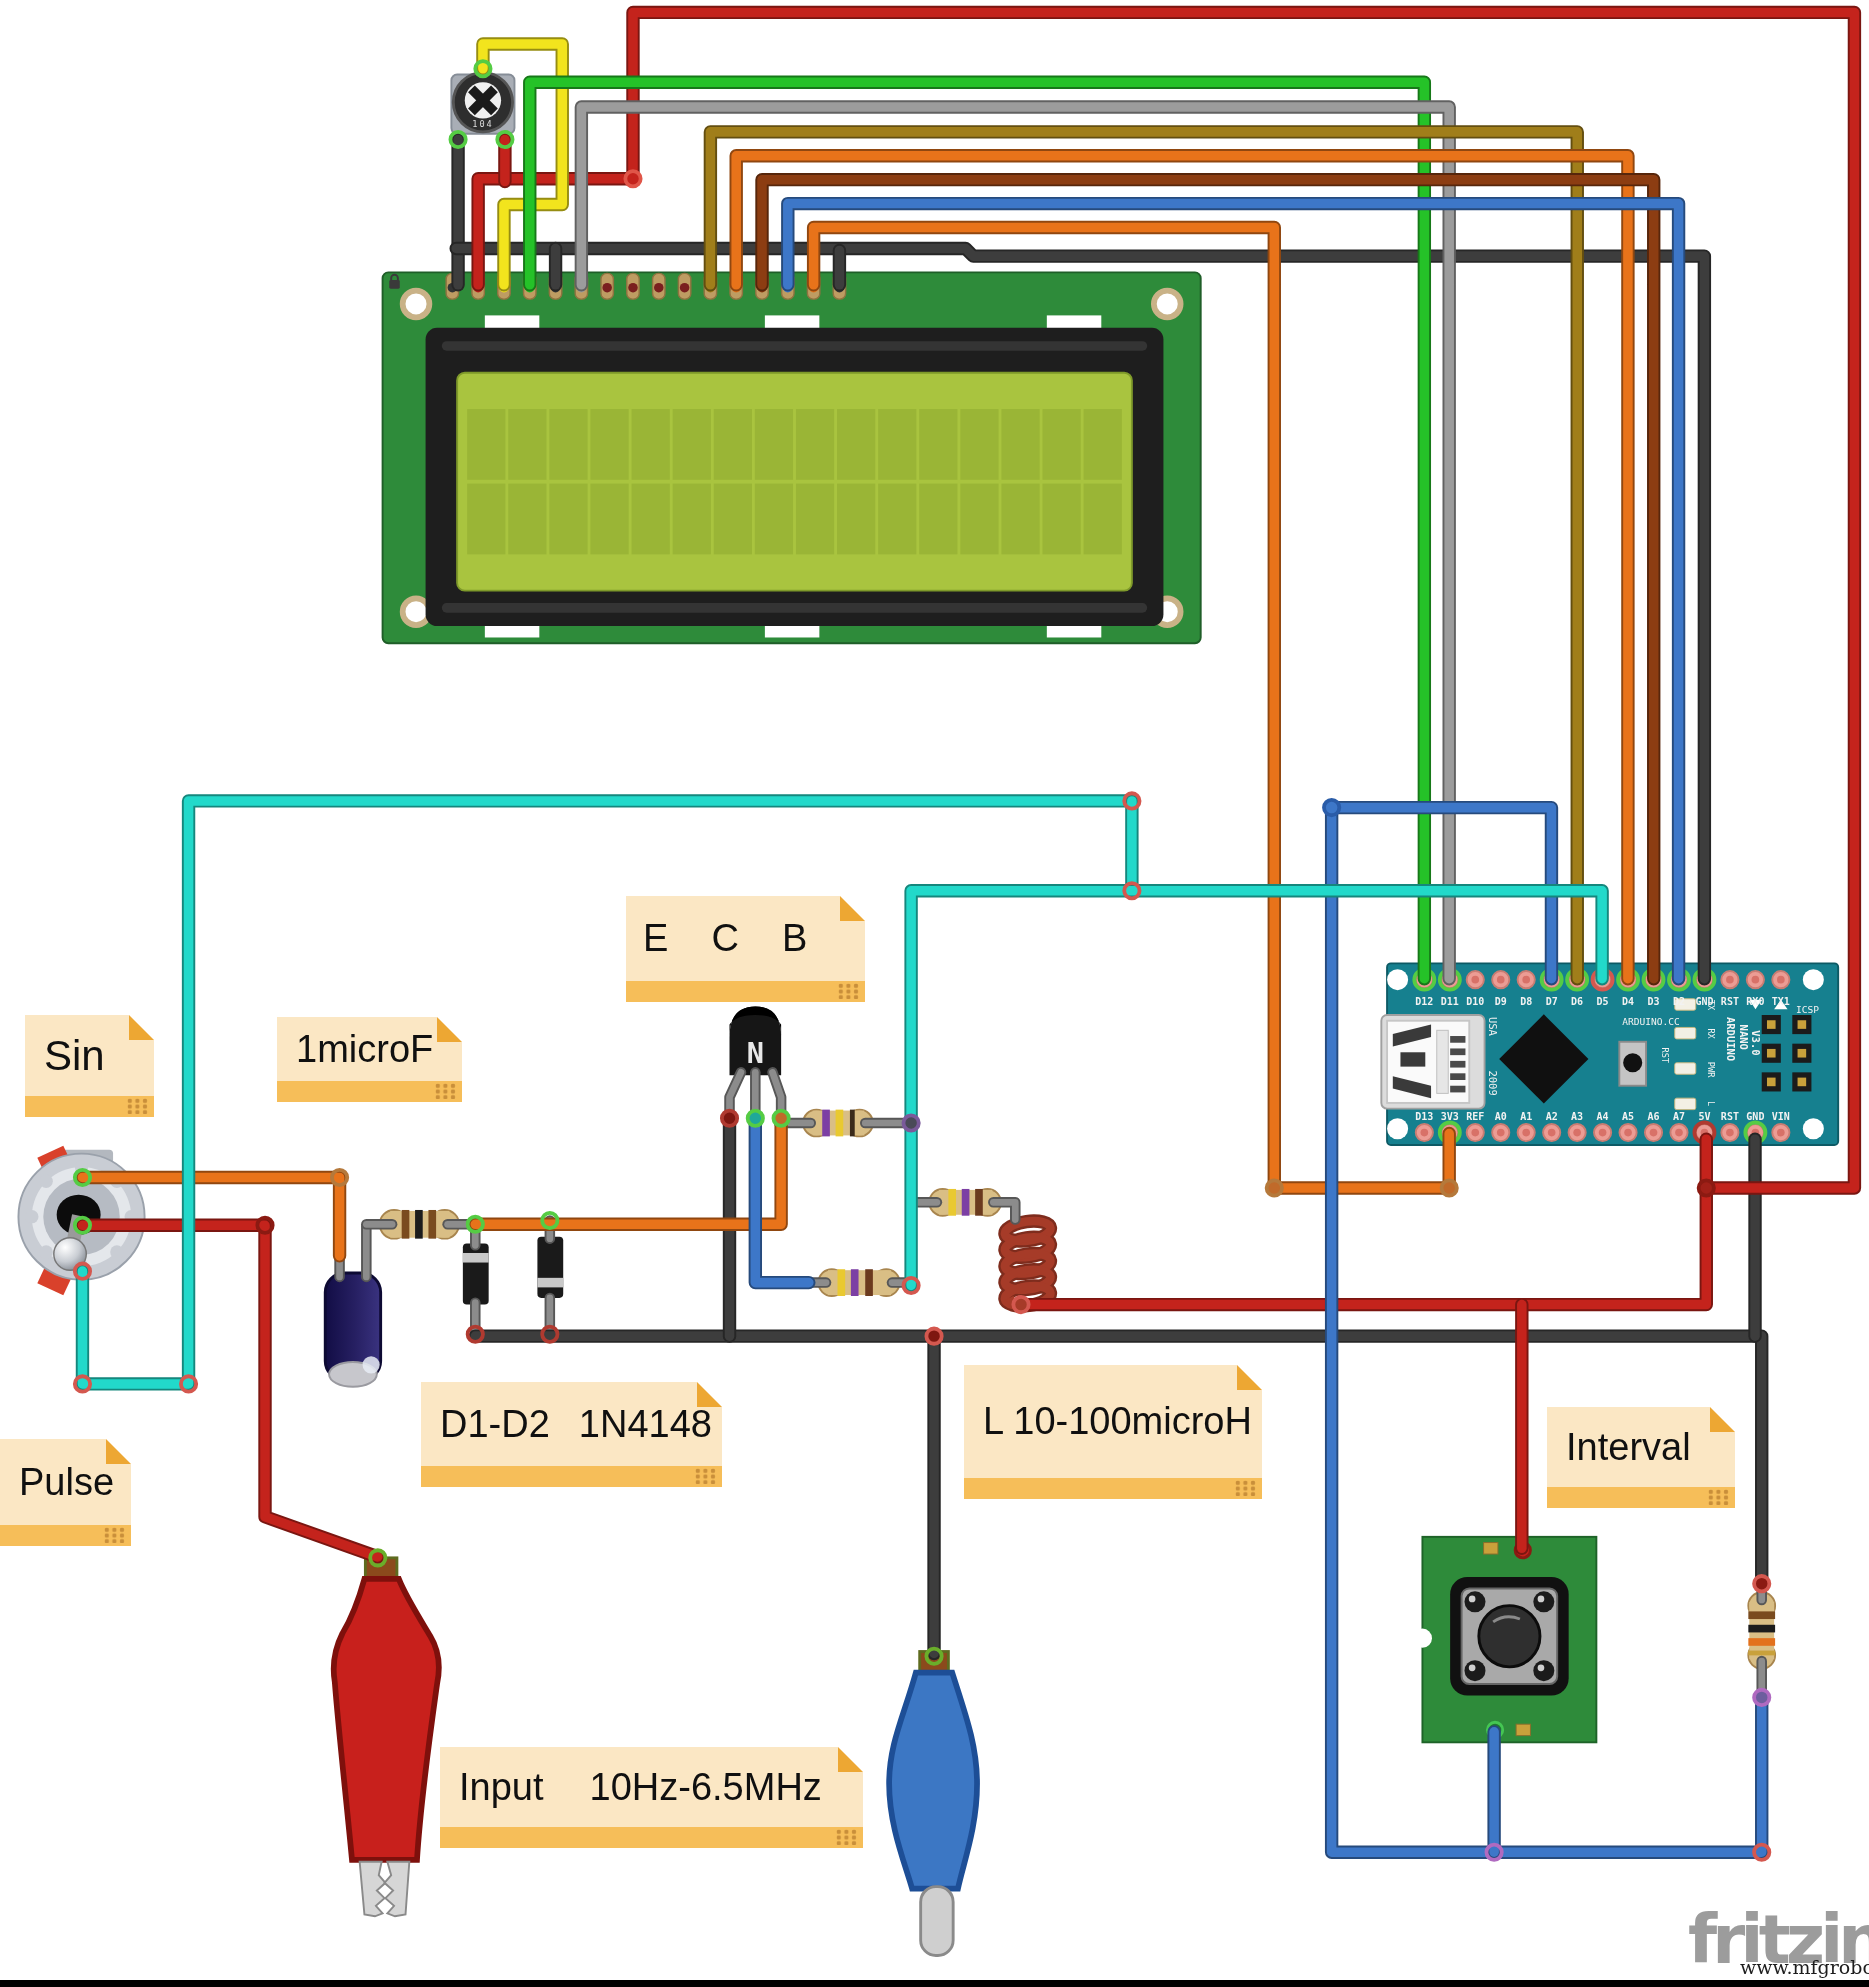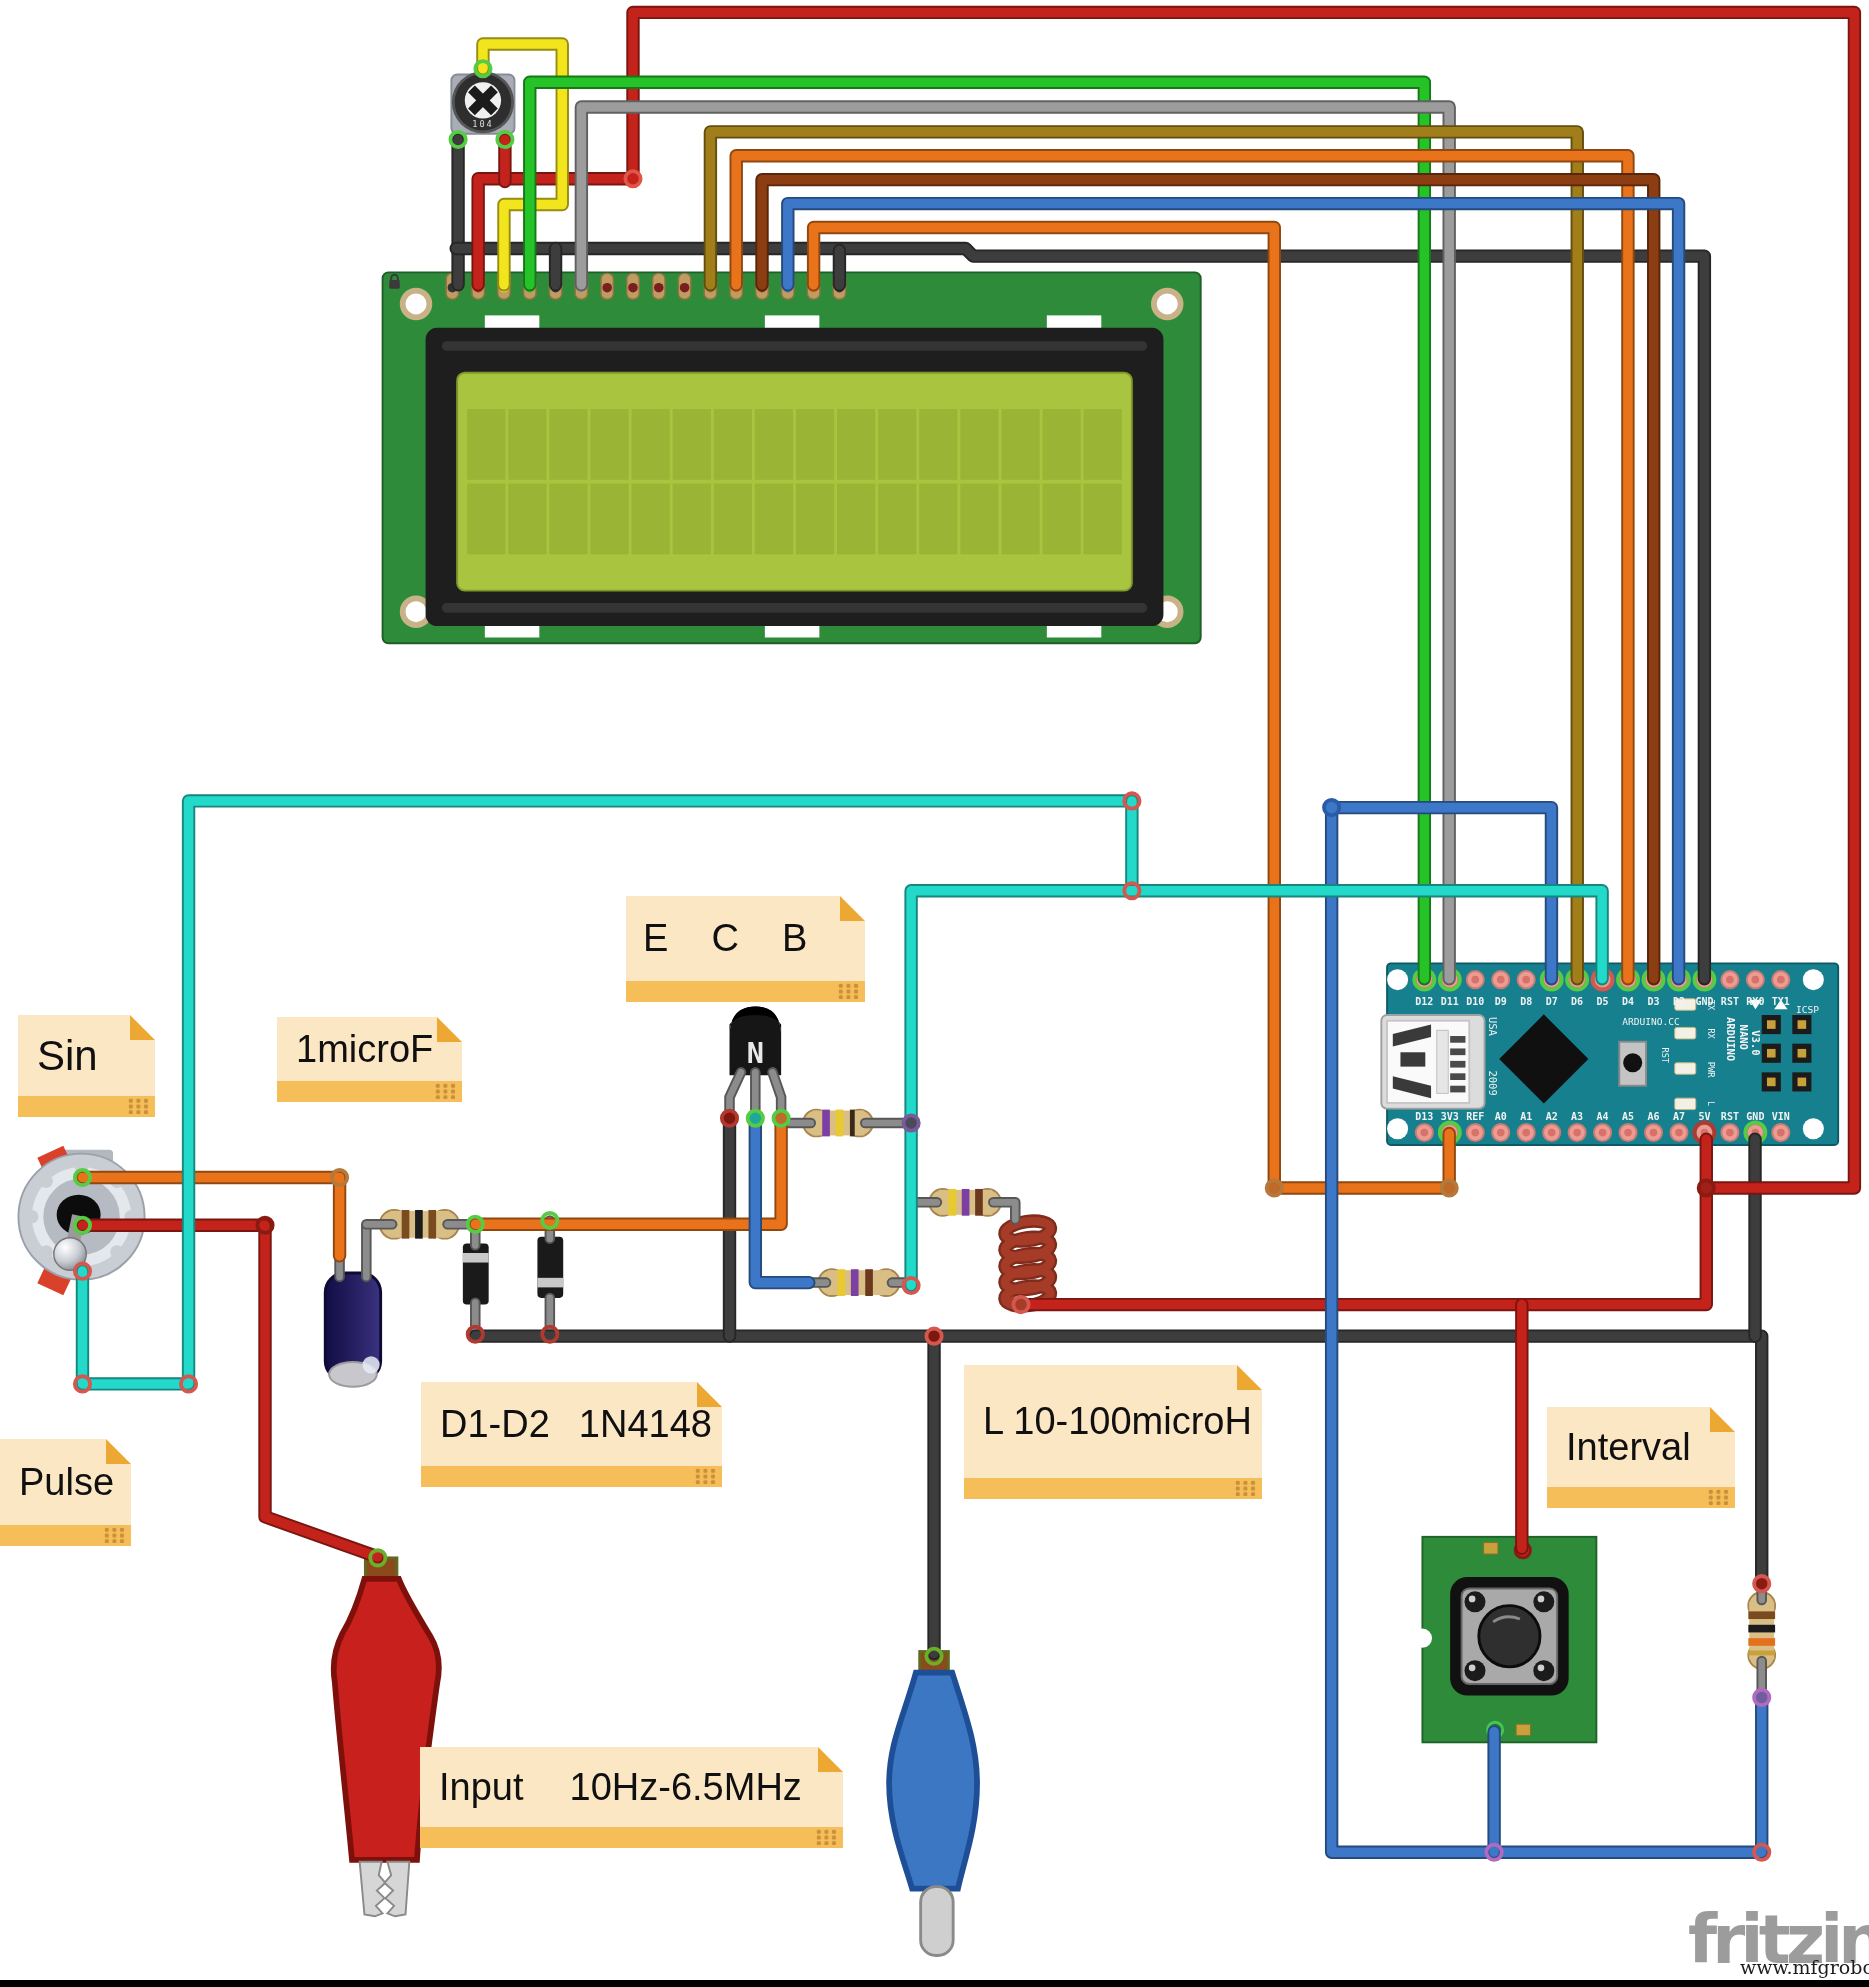--- a/index.html
+++ b/index.html
@@ -590,21 +590,21 @@
         <circle cx="1843" cy="1657" r="8" fill="#8B1A12" stroke="#D4584F" stroke-width="4"></circle>
         <circle cx="1843" cy="1776" r="8" fill="#6E5E9E" stroke="#B06AC0" stroke-width="4"></circle>
         <circle cx="1563" cy="1938" r="8" fill="none" stroke="#B06AC0" stroke-width="4"></circle>
         <circle cx="1843" cy="1938" r="8" fill="none" stroke="#D4584F" stroke-width="4"></circle>
         <circle cx="1393" cy="845" r="8" fill="#3D77C8" stroke="#2A5CA8" stroke-width="4"></circle>
         <circle cx="395" cy="1630" r="8" fill="none" stroke="#6AAE2A" stroke-width="4"></circle>
         <circle cx="977" cy="1733" r="8" fill="none" stroke="#6AAE2A" stroke-width="4"></circle>
       </g>
 </svg>
 
-<div class="note note-sin" style="left:18px;top:1015px;width:129px;height:102px;padding-left:8px;">
+<div class="note note-sin" style="left:25px;top:1015px;width:129px;height:102px;">
   <div class="fold"></div>
   <div class="txt">
         <span>Sin</span>
       </div>
   <div class="band"></div>
 </div>
 <div class="note" style="left:277px;top:1017px;width:185px;height:85px;">
   <div class="fold"></div>
   <div class="txt">
         <span>1microF</span>
@@ -635,21 +635,21 @@
       </div>
   <div class="band"></div>
 </div>
 <div class="note" style="left:964px;top:1365px;width:298px;height:134px;">
   <div class="fold"></div>
   <div class="txt">
         <span>L 10-100microH</span>
       </div>
   <div class="band"></div>
 </div>
-<div class="note note-input" style="left:420px;top:1747px;width:423px;height:101px;text-decoration:underline;">
+<div class="note note-input" style="left:440px;top:1747px;width:423px;height:101px;text-decoration:underline;">
   <div class="fold"></div>
   <div class="txt">
     <span>Input</span>
     <span>10Hz-6.5MHz</span>
   </div>
   <div class="band"></div>
 </div>
 <div class="note" style="left:1547px;top:1407px;width:188px;height:101px;">
   <div class="fold"></div>
   <div class="txt">

